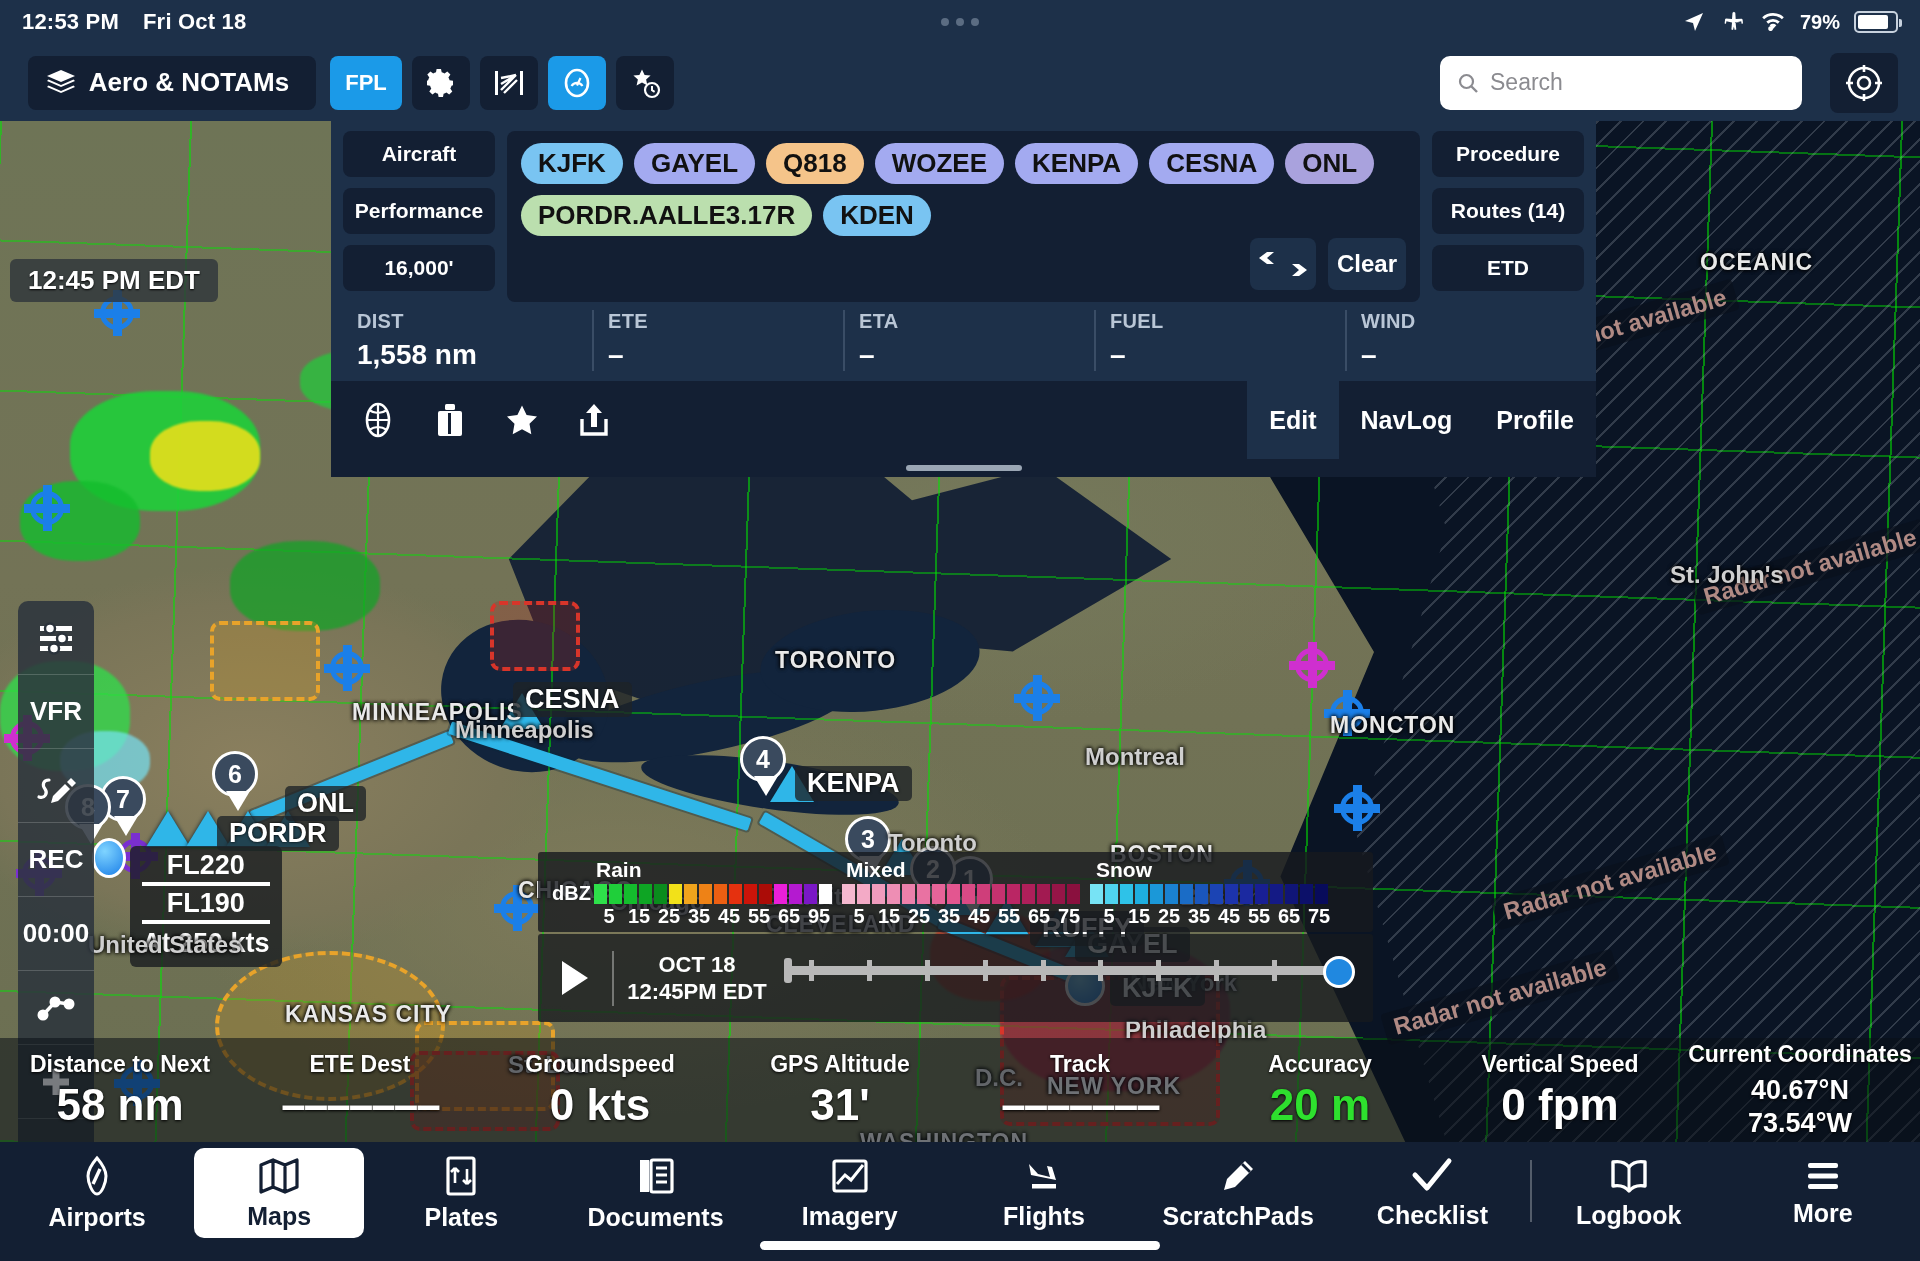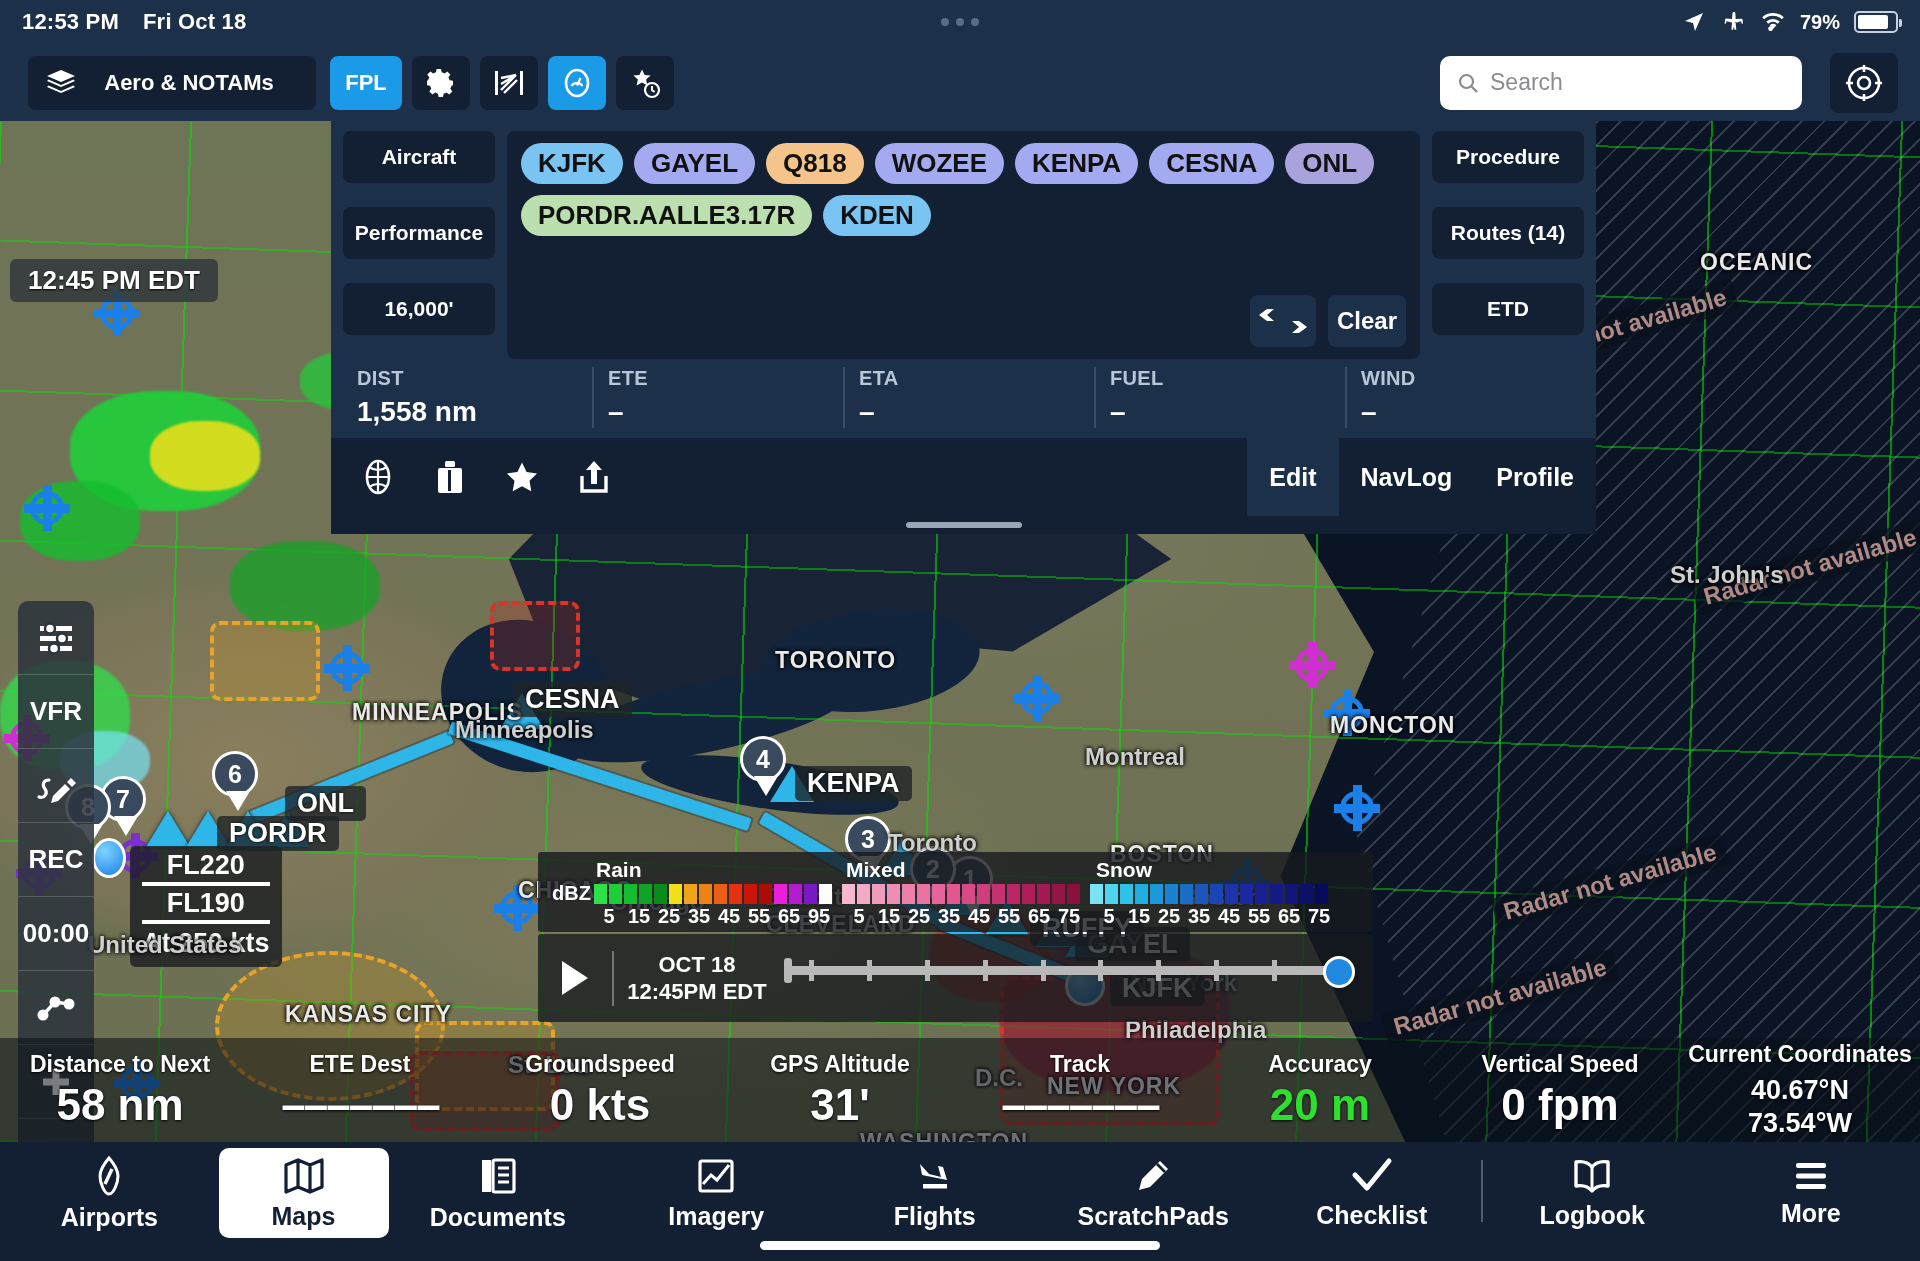--- a/index.html
+++ b/index.html
@@ -33,21 +33,21 @@
 
   
   .toolbar {
     position: absolute; top: 44px; left: 0; width: 1920px; height: 77px;
     background: #1d3049; z-index: 55;
     display: flex; align-items: center;
   }
   .tb-btn {
     height: 54px; background: #131f33; border-radius: 8px;
     display: flex; align-items: center; justify-content: center;
-    color: #fff; font-size: 22px; font-weight: bold; cursor: pointer;
+    color: #fff; font-size: 26px; font-weight: bold; cursor: pointer;
   }
   .tb-layers { margin-left: 28px; width: 288px; gap: 0; padding: 0 16px;
                justify-content: flex-start; }
   .tb-layers .lbl { flex: 1; text-align: center; }
   .tb-sq { width: 58px; margin-left: 10px; }
   .tb-sq.active { background: #1b9ae8; }
   .tb-fpl { width: 72px; margin-left: 14px; background: #1b9ae8; font-size: 22px; }
   .search {
     position: absolute; right: 118px; width: 362px; height: 54px;
     background: #fff; border-radius: 10px; display: flex; align-items: center;
@@ -155,23 +155,23 @@
 
   
   .time-badge { position: absolute; left: 10px; top: 138px; background: rgba(48,54,60,.82);
                 color: #fff; font-size: 26px; font-weight: bold; padding: 6px 18px;
                 border-radius: 6px; z-index: 30; text-shadow: 0 1px 2px #000; }
 
   
   .fpl { position: absolute; left: 331px; top: 121px; width: 1265px; z-index: 45; }
   .fpl-main { background: #1d3049; display: flex; padding: 10px 0 0 0; }
   .fpl-left { width: 152px; margin-left: 12px; }
-  .sidebtn { height: 52px; background: #131f33; border-radius: 8px; color: #fff;
+  .sidebtn { height: 46px; background: #131f33; border-radius: 8px; color: #fff;
              font-size: 21px; font-weight: bold; display: flex; align-items: center;
-             justify-content: center; margin-bottom: 24px; cursor: pointer; }
+             justify-content: center; margin-bottom: 11px; cursor: pointer; }
   .fpl-center { flex: 1; background: #131f33; border-radius: 8px; margin: 0 12px;
                 padding: 12px 14px; min-height: 167px; position: relative; }
   .chips { display: flex; flex-wrap: wrap; gap: 11px; }
   .chip { border-radius: 22px; padding: 5px 17px; font-size: 26px; font-weight: bold;
           color: #111; cursor: pointer; }
   .chip.blue { background: #79c4f2; }
   .chip.periwinkle { background: #a3aaf0; }
   .chip.orange { background: #f5c48a; }
   .chip.violet { background: #a9a2dd; }
   .chip.green { background: #bbdfae; }
@@ -820,20 +820,29 @@
     <div class="tab active">
       <span>
         <svg width="44" height="40" viewBox="0 0 44 40">
             <path d="M4 9l12-5v27L4 36zM16 4l12 5v27l-12-5zM28 9l12-5v27l-12 5z" fill="none" stroke="currentColor" stroke-width="3.2" stroke-linejoin="round"></path>
           </svg>
       </span>
       <span class="lab">Maps</span>
     </div>
     <div class="tab">
       <span>
+        <svg width="36" height="42" viewBox="0 0 36 42">
+            <rect x="5" y="3" width="26" height="36" rx="2" fill="none" stroke="currentColor" stroke-width="3.2"></rect>
+            <path d="M12 28V13M12 13l-4 4M12 13l4 4M24 14v15M24 29l-4-4M24 29l4-4" stroke="currentColor" stroke-width="2.6" fill="none"></path>
+          </svg>
+      </span>
+      <span class="lab">Plates</span>
+    </div>
+    <div class="tab">
+      <span>
         <svg width="40" height="42" viewBox="0 0 40 42">
             <rect x="4" y="5" width="9" height="32" fill="currentColor"></rect>
             <rect x="15" y="5" width="21" height="32" rx="2" fill="none" stroke="currentColor" stroke-width="3.2"></rect>
             <path d="M20 13h11M20 20h11M20 27h11" stroke="currentColor" stroke-width="3"></path>
           </svg>
       </span>
       <span class="lab">Documents</span>
     </div>
     <div class="tab">
       <span>

